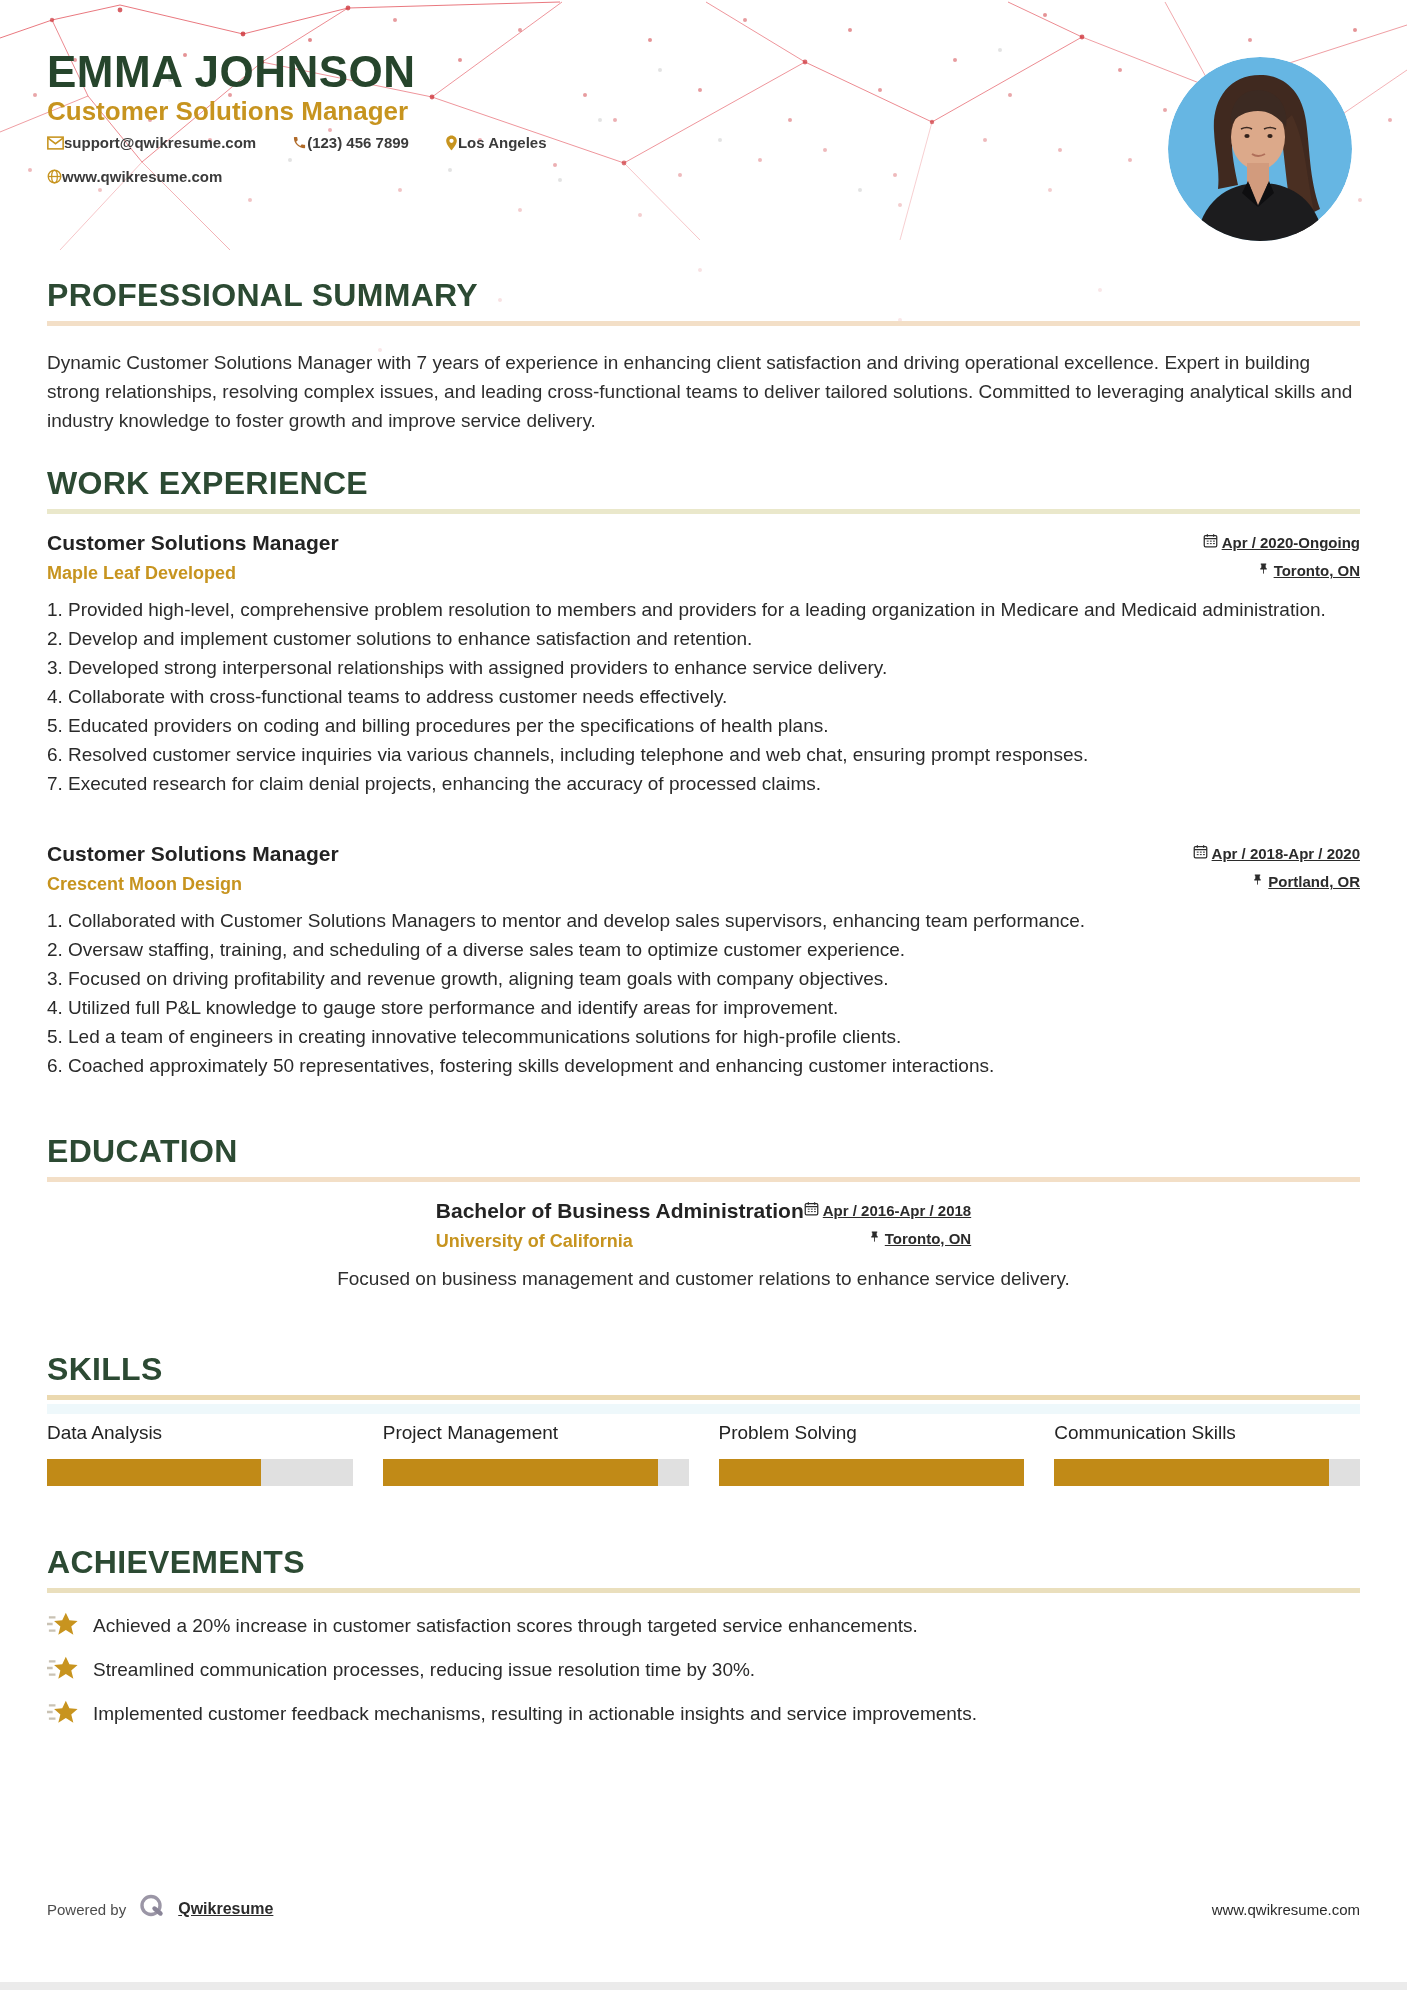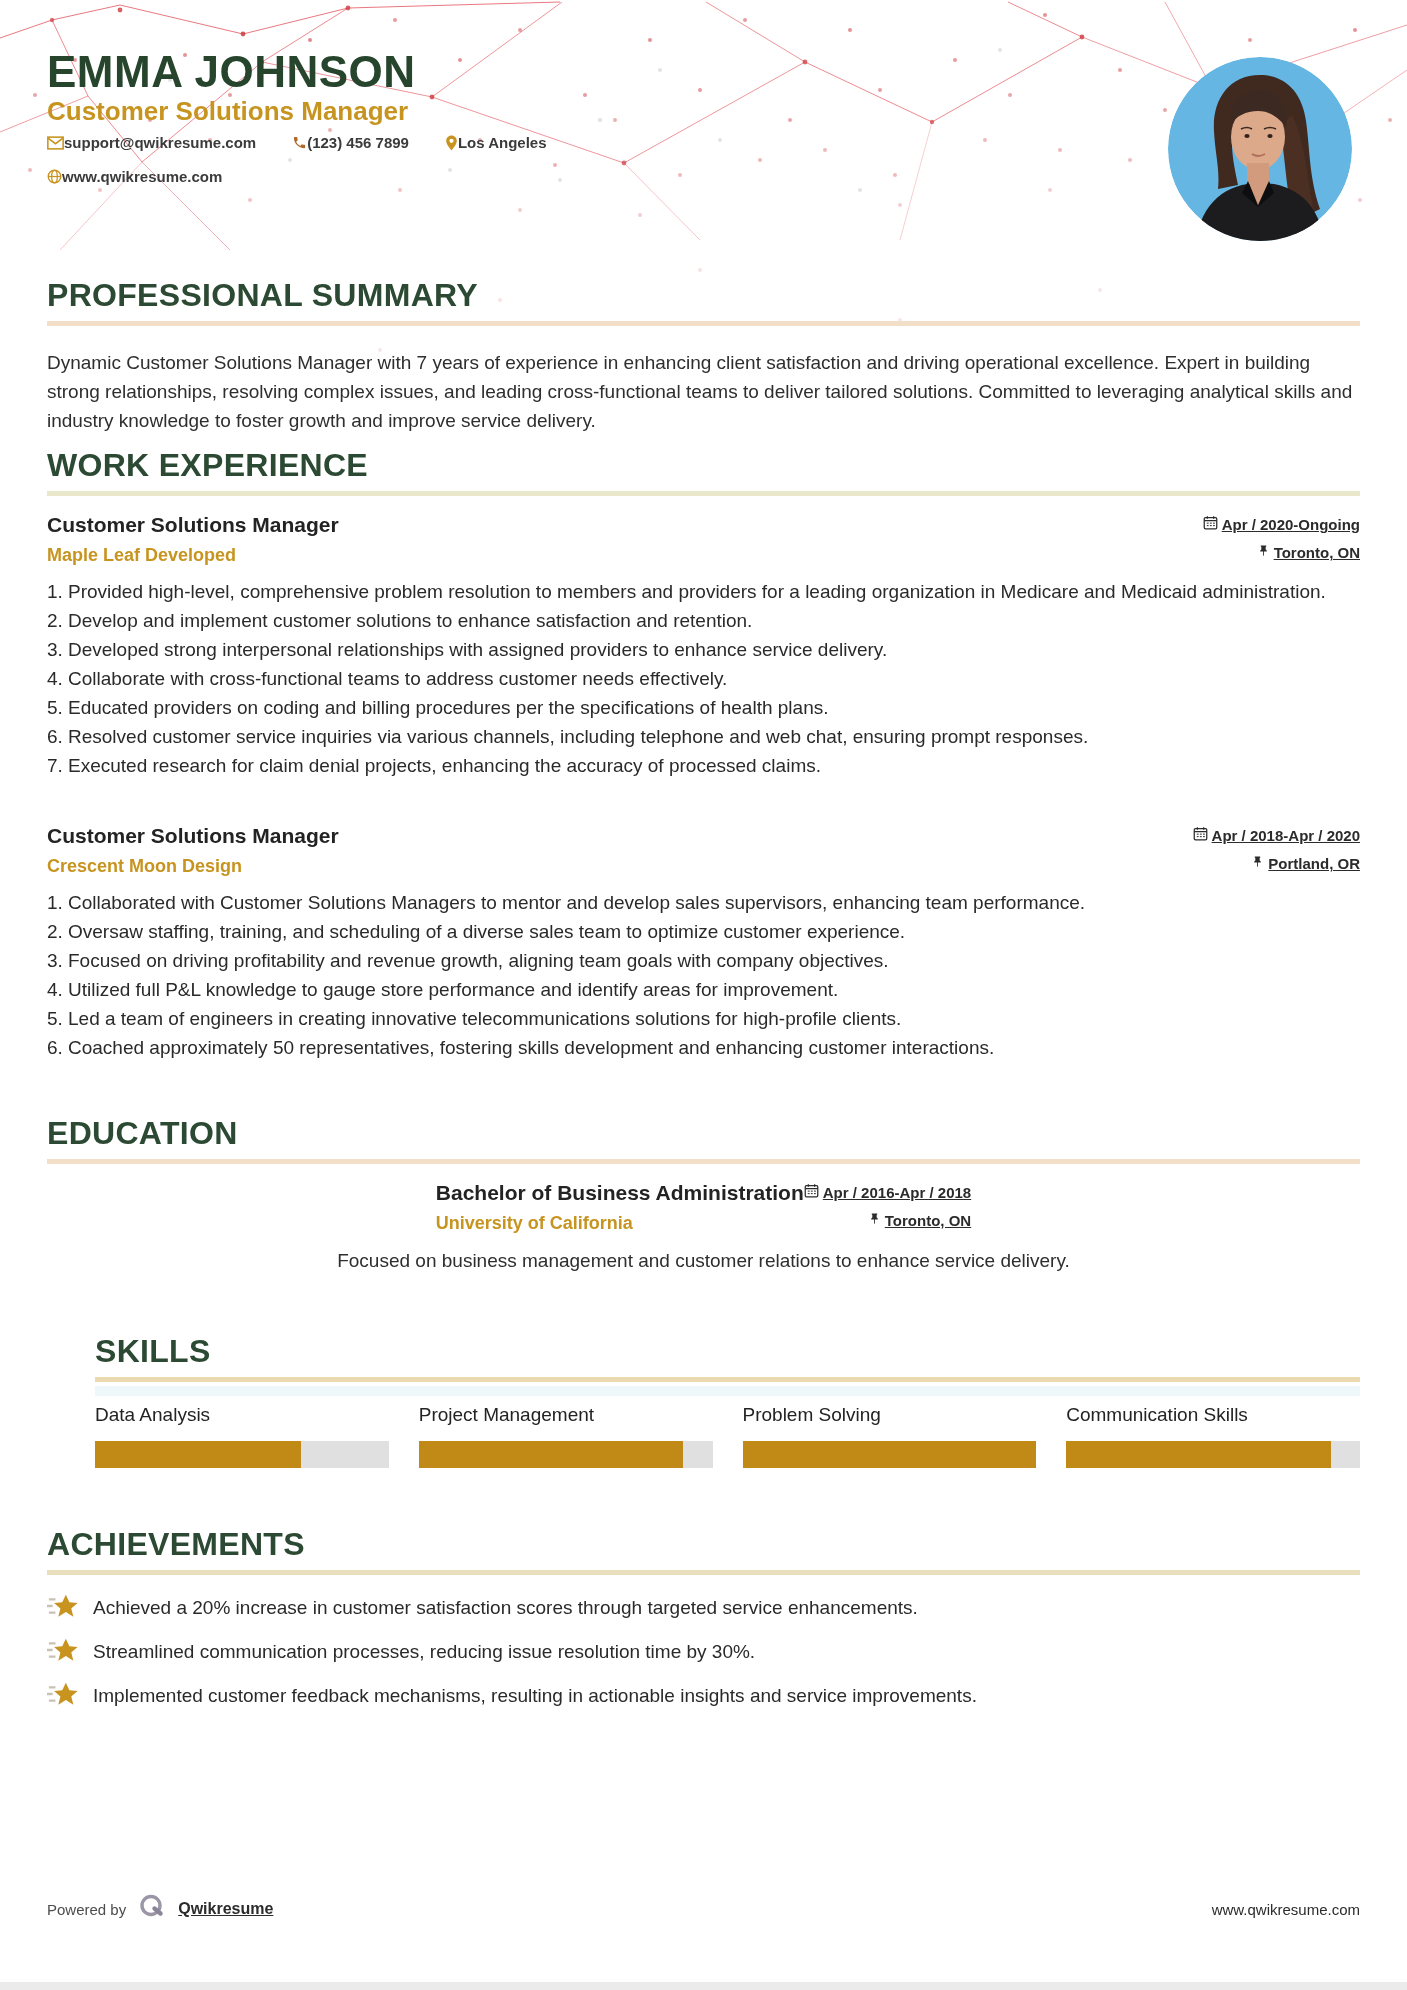--- a/index.html
+++ b/index.html
@@ -25,37 +25,37 @@
   .content { position:absolute; left:47px; right:47px; top:0; padding-top:281px; }
   h2.sec { font-size:32px; line-height:28px; font-weight:bold; color:#2c4a33; letter-spacing:.3px; }
   .rule { height:5px; margin-top:12px; background:#f3dfc7; }
   .rule.work { background:#eae8cb; }
   .rule.skills { background:#ebd9b0; }
   .rule.achv { background:#eadfbd; }
   .blue-strip { height:10px; margin-top:4px; background:#eef8fb; }
 
   .summary-p { margin-top:22px; font-size:19px; line-height:29px; color:#2e2e2e; }
 
-  #work { margin-top:16px; }
+  #work { margin-top:34px; }
   .job { margin-top:16px; }
   .job + .job { margin-top:44px; }
   .job-head { display:flex; justify-content:space-between; align-items:flex-start; }
   .job-title { font-size:21px; line-height:25px; font-weight:bold; color:#232323; }
   .job-company { margin-top:7px; font-size:18px; line-height:22px; font-weight:bold; color:#c7941f; }
   .job-meta { text-align:right; font-size:15px; color:#2b2b2b; font-weight:bold; }
   .meta-line { display:flex; justify-content:flex-end; align-items:center; gap:4px; line-height:25px;text-decoration:underline; }
   .meta-line.loc { margin-top:5px; line-height:22px; }
   ol.bullets { margin-top:12px; padding-left:21px; }
   ol.bullets li { font-size:19px; line-height:27px; color:#2a2a2a; margin-bottom:2px; }
 
   #education { margin-top:58px; }
   .edu-head { display:flex; justify-content:center; align-items:flex-start; margin-top:16px; }
   .edu-desc { margin-top:12px; font-size:19px; line-height:29px; color:#2e2e2e;text-align:center; }
 
-  #skills { margin-top:62px;margin-left:48px; }
+  #skills { margin-top:62px; }
   .skill-grid { display:grid; grid-template-columns:repeat(4,1fr); column-gap:30px; margin-top:8px; }
   .skill-name { font-size:19px; color:#232323; margin-bottom:15px; }
   .skill-track { height:27px; background:#e0e0e0; }
   .skill-fill { height:100%; background:#c18a17; }
 
   #achievements { margin-top:62px; }
   .achv-list { margin-top:18px; }
   .achv-row { display:flex; align-items:center; gap:14px; margin-bottom:14px; height:30px; }
   .achv-row svg { flex:0 0 auto; }
   .achv-text { font-size:19px; color:#2a2a2a; }

